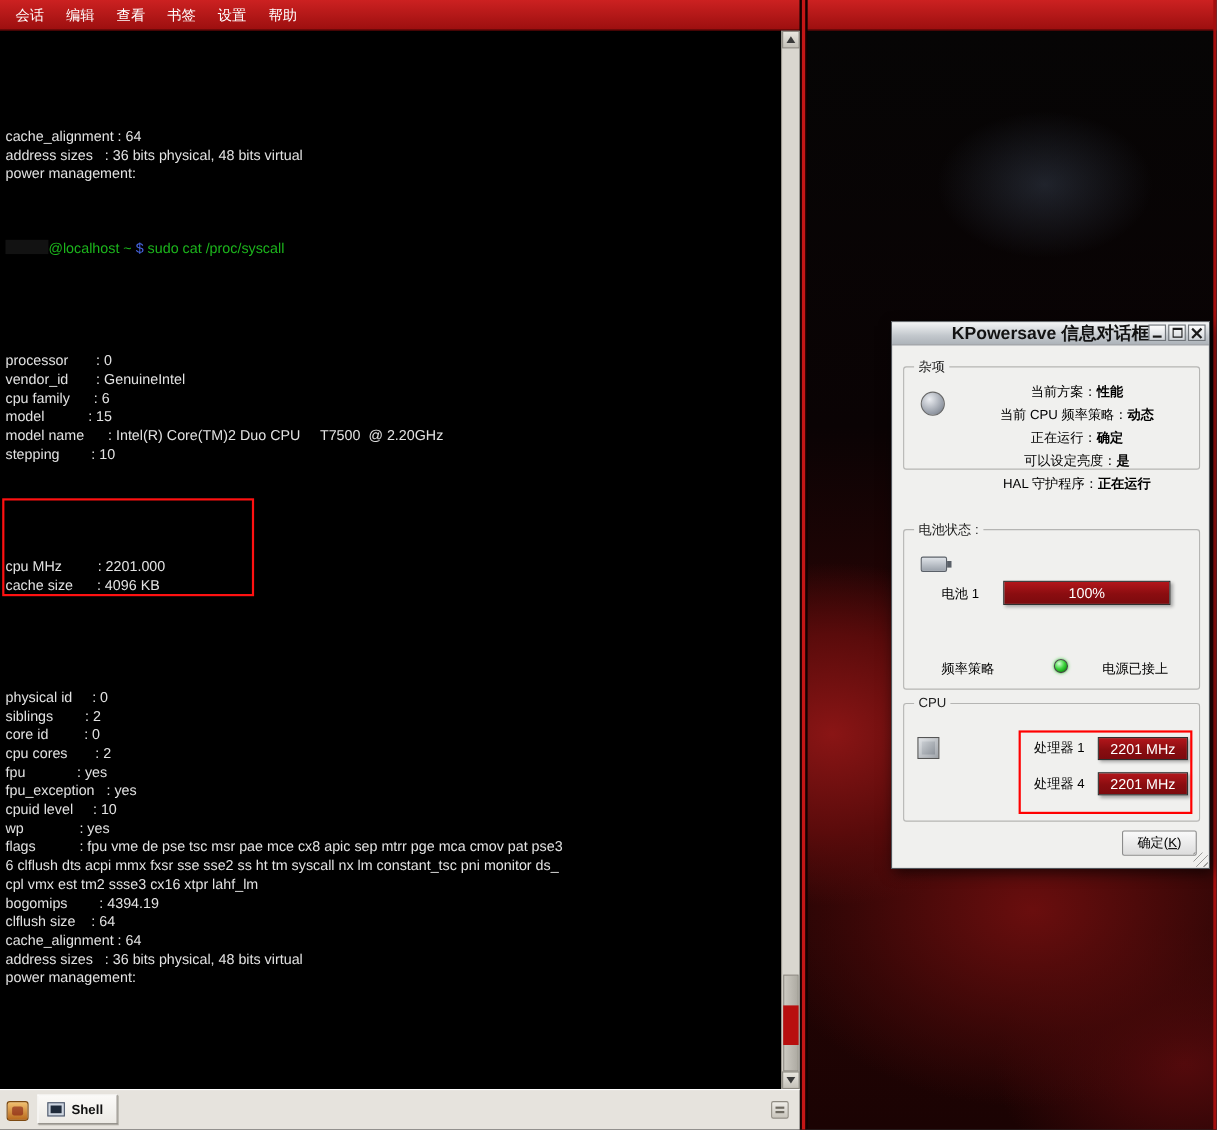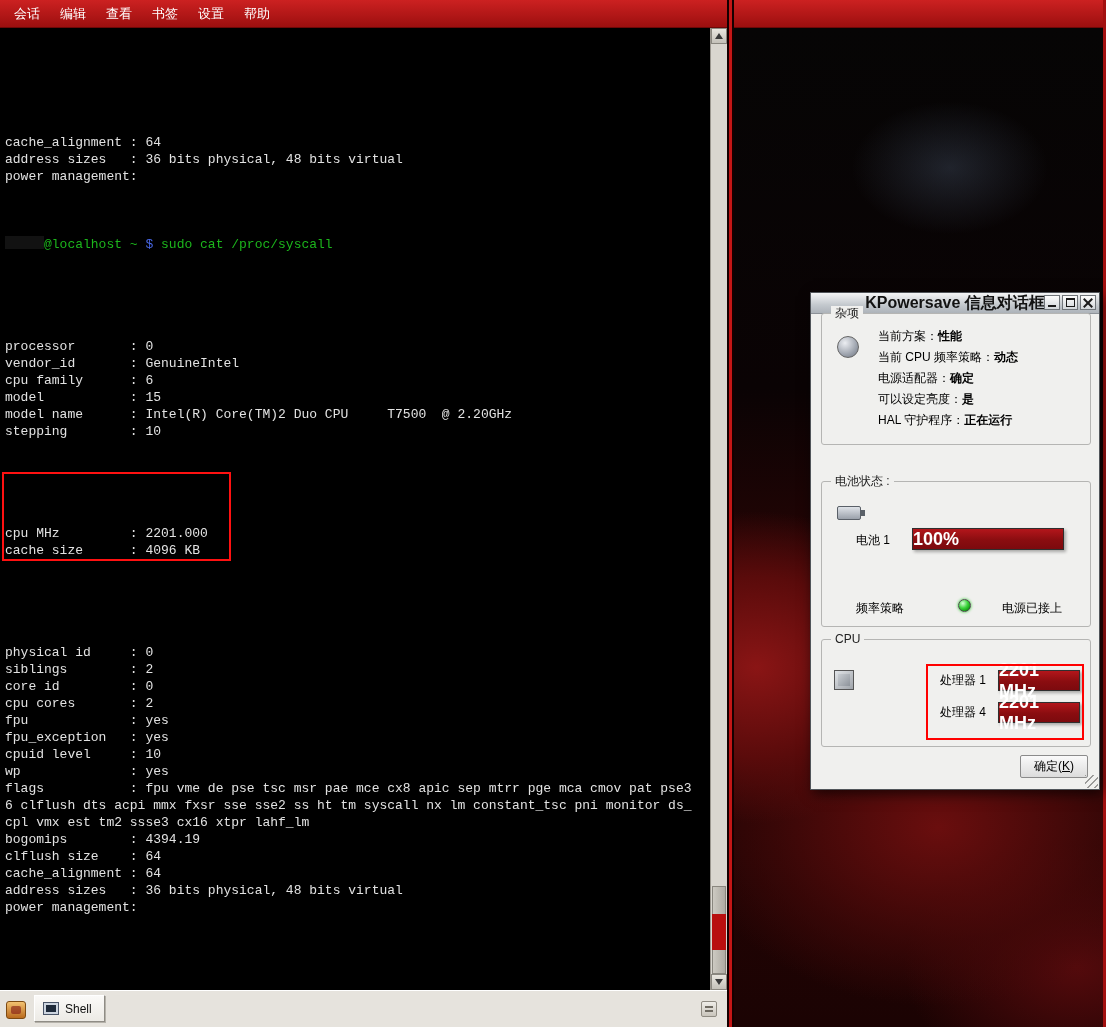--- a/index.html
+++ b/index.html
@@ -12,22 +12,22 @@
     display:flex;align-items:center;padding-left:4px}
   .menu-item{color:#fff;font-size:13px;line-height:28px;padding:0 10px;cursor:default}
   .topbar-right{position:absolute;left:734px;top:0;width:372px;height:28px;
     background:linear-gradient(#cc2121,#9c0f0f);border-bottom:1px solid #6e0808}
   .divider{position:absolute;left:727px;top:0;width:7px;height:100%;background:#150000}
   .divider::after{content:"";position:absolute;left:2px;top:0;width:3px;height:100%;background:#c41616}
   .right-edge{position:absolute;right:0;top:0;width:3px;height:100%;background:#a31010}
 
   
   .terminal{position:absolute;left:0;top:28px;width:727px;height:962px;background:#000}
-  .term-text{position:absolute;left:0;top:0;right:17px;bottom:0;padding:21px 0 0 5px;
-    font-family:Liberation Mono, monospace;font-size:13px;line-height:17px;
+  .term-text{position:absolute;left:0;top:0;right:17px;bottom:0;padding:2px 0 0 5px;
+    font-family:Liberation Sans, sans-serif;font-size:13px;line-height:17px;
     color:#e2e2e2;white-space:pre;overflow:hidden}
   .tline{height:17px}
   .green{color:#1cb51c}
   .blue{color:#4968e8}
   .redact{display:inline-block;width:39px;height:13px;background:#121212;vertical-align:-1px}
   .hl-box{border:2px solid #ff1111;width:229px;margin:-2px 13px -2px -3px;padding-left:1px}
 
   
   .scrollbar{position:absolute;right:0;top:0;width:17px;height:100%;background:#d9d6cf;border-left:1px solid #9a968e}
   .sb-btn{position:absolute;left:0;width:16px;height:16px;background:linear-gradient(#e9e6df,#c4c1b9);
@@ -43,21 +43,21 @@
   .taskbar{position:absolute;left:0;top:990px;width:727px;height:37px;background:#e6e3dd;border-top:1px solid #fff}
   .tb-left-btn{position:absolute;left:4px;top:7px;width:24px;height:24px;display:flex;align-items:center;justify-content:center;cursor:pointer}
   .new-session-icon{width:20px;height:18px;background:linear-gradient(#f2c171,#b96a1d);
     border:1px solid #7d4a12;border-radius:3px;position:relative}
   .new-session-icon::after{content:"";position:absolute;left:4px;top:4px;width:10px;height:8px;background:rgba(130,25,18,.6);border-radius:2px}
   .tab-shell{position:absolute;left:34px;top:4px;height:27px;padding:0 12px 0 8px;
     background:linear-gradient(#fbfaf8,#eceae5);border:1px solid #8f8c85;border-top-color:#fff;border-left-color:#fff;
     box-shadow:1px 1px 0 #b5b2aa;display:flex;align-items:center;gap:6px;cursor:pointer}
   .shell-icon{width:16px;height:13px;border:1px solid #4a5568;background:#cdd5e0;position:relative}
   .shell-icon::after{content:"";position:absolute;left:2px;top:2px;right:2px;bottom:2px;background:#1e2a3a}
-  .tab-label{font-size:12px;font-weight:normal;color:#111}
+  .tab-label{font-size:12px;font-weight:bold;color:#111}
   .tb-right-btn{position:absolute;right:8px;top:8px;width:20px;height:20px;display:flex;align-items:center;justify-content:center;cursor:pointer}
   .session-menu-icon{width:16px;height:16px;background:linear-gradient(#efede8,#c9c5bc);border:1px solid #8f8b82;border-radius:2px;position:relative}
   .session-menu-icon::after{content:"";position:absolute;left:3px;top:4px;width:8px;height:2px;background:#6e6a61;box-shadow:0 4px 0 #6e6a61}
 
   
   .desktop{position:absolute;left:734px;top:28px;width:372px;height:999px;background-color:#050404;
     background:
       radial-gradient(ellipse 140px 95px at 58% 14%, rgba(95,115,145,.28), transparent 70%),
       radial-gradient(ellipse 250px 200px at 6% 64%, #8a1515 0%, #5a0b0b 45%, rgba(40,4,4,0) 78%),
       radial-gradient(ellipse 320px 230px at 55% 80%, #6a0e0e 0%, rgba(70,9,9,.65) 50%, transparent 78%),
@@ -75,36 +75,36 @@
     display:flex;align-items:center;justify-content:center;cursor:pointer}
   .ic-min{width:8px;height:2px;background:#1a1a1a;margin-top:7px}
   .ic-max{width:9px;height:9px;border:1px solid #1a1a1a;border-top-width:2px}
   .ic-close{position:relative;width:10px;height:10px}
   .ic-close::before,.ic-close::after{content:"";position:absolute;left:-1px;top:4px;width:12px;height:2px;background:#1a1a1a}
   .ic-close::before{transform:rotate(45deg)}
   .ic-close::after{transform:rotate(-45deg)}
 
   .group{position:absolute;left:10px;width:270px;border:1px solid #b5b5b3;border-radius:3px}
   .legend{position:absolute;top:-8px;left:9px;background:#f0f0ee;padding:0 4px;font-size:12px;color:#222;line-height:15px}
-  .group-misc{top:20px;height:132px}
+  .group-misc{top:40px;height:94px}
   .group-battery{top:188px;height:146px}
   .group-cpu{top:346px;height:108px}
 
   .icon-sphere{position:absolute;left:15px;top:22px;width:22px;height:22px;border-radius:50%;
     background:radial-gradient(circle at 35% 30%,#eceef2,#9ea4ae 60%,#6c737e);border:1px solid #666}
   .rows{position:absolute;left:56px;right:10px;top:12px}
-  .mrow{display:flex;justify-content:flex-start;line-height:21px;font-size:12px;color:#000;white-space:nowrap}
+  .mrow{display:flex;justify-content:center;line-height:21px;font-size:12px;color:#000;white-space:nowrap}
   .mrow .val{font-weight:bold}
 
   .battery-icon{position:absolute;left:15px;top:24px;width:24px;height:14px;border:1px solid #5a6068;
     border-radius:2px;background:linear-gradient(#dfe3e8,#9aa1aa)}
   .battery-icon::after{content:"";position:absolute;right:-5px;top:3px;width:4px;height:6px;background:#5a6068}
   .bat-label{position:absolute;left:34px;top:50px;font-size:12px;color:#000}
   .mbar{background:linear-gradient(#b3161b,#8a0d10 55%,#7c0a0e);border:1px solid #2f2f2f;color:#fff;
-    font-weight:bold;font-size:18px;display:flex;align-items:center;justify-content:flex-start;
+    font-weight:normal;font-size:13px;display:flex;align-items:center;justify-content:center;
     box-shadow:2px 2px 3px rgba(0,0,0,.3)}
   .battery-bar{position:absolute;left:90px;top:46px;width:152px;height:22px}
   .adapter-label{position:absolute;left:34px;top:118px;font-size:12px;color:#000}
   .led{position:absolute;left:136px;top:117px;width:13px;height:13px;border-radius:50%;border:1px solid #4a4a4a;
     background:radial-gradient(circle at 35% 30%,#d6ffd6,#3ed43e 45%,#0c960c 80%,#0a7a0a);box-shadow:0 0 3px #2c2}
   .adapter-status{position:absolute;left:180px;top:118px;font-size:12px;color:#000}
 
   .cpu-icon{position:absolute;left:12px;top:30px;width:20px;height:20px;border:1px solid #555;
     background:linear-gradient(135deg,#d8dce0,#7f858d);box-shadow:inset 0 0 0 3px rgba(255,255,255,.25)}
   .cpu-rows{position:absolute;left:118px;top:30px;display:flex;flex-direction:column;gap:11px}
@@ -211,21 +211,21 @@
             <span class="lbl">当前方案：</span>
             <span class="val">性能</span>
           </div>
 
           <div class="mrow">
             <span class="lbl">当前 CPU 频率策略：</span>
             <span class="val">动态</span>
           </div>
 
           <div class="mrow">
-            <span class="lbl">电源适配器：</span>
+            <span class="lbl">正在运行：</span>
             <span class="val">确定</span>
           </div>
 
           <div class="mrow">
             <span class="lbl">可以设定亮度：</span>
             <span class="val">是</span>
           </div>
 
           <div class="mrow">
             <span class="lbl">HAL 守护程序：</span>

